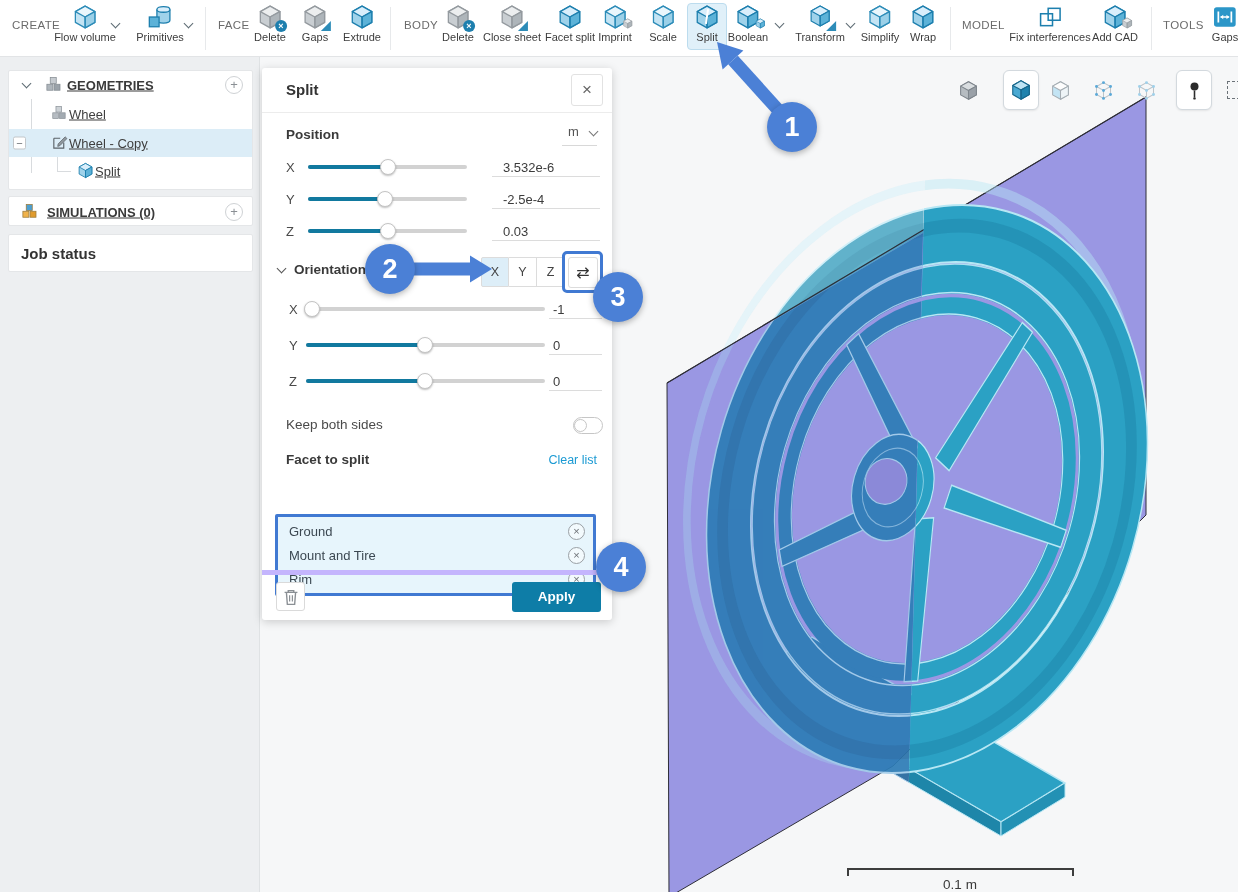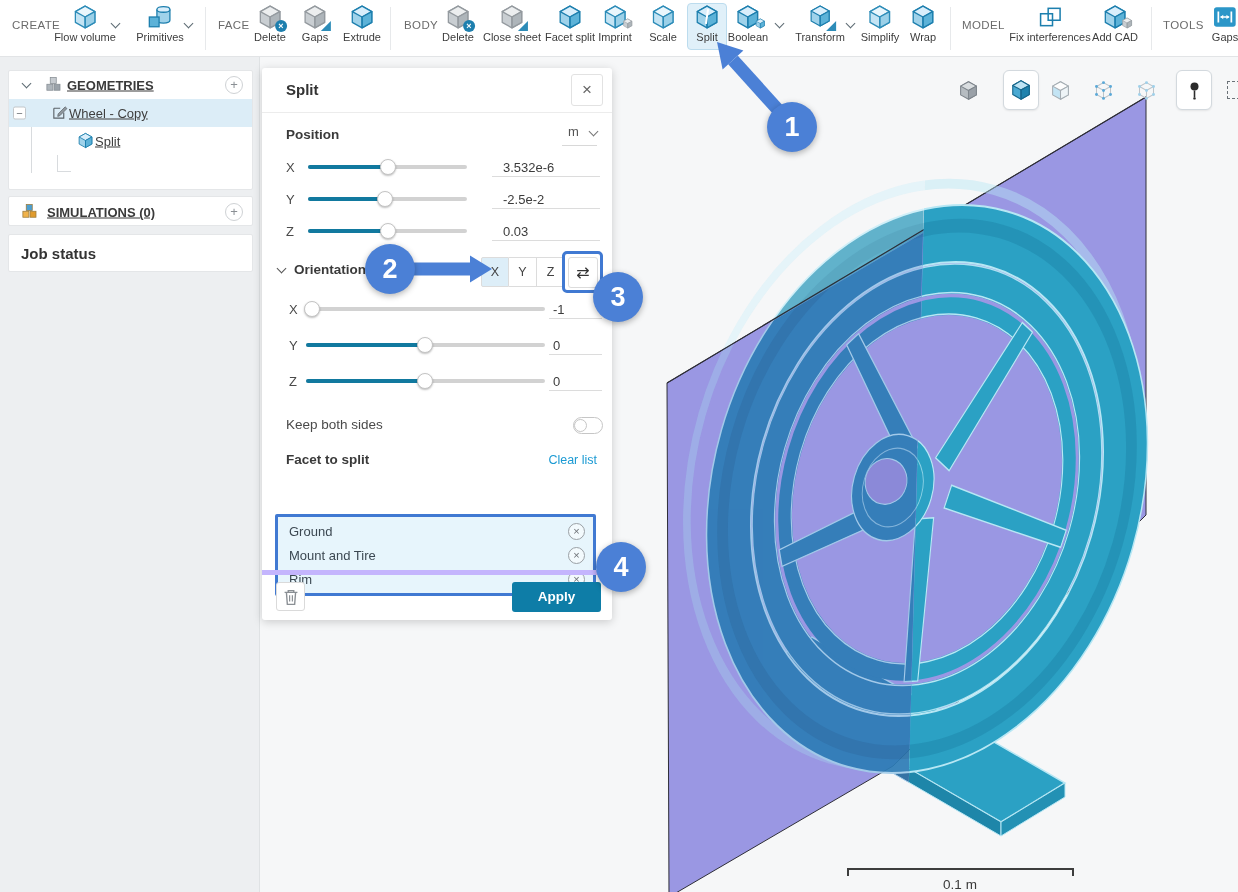--- a/index.html
+++ b/index.html
@@ -418,20 +418,27 @@
 
     <div class="trow" style="height:28px">
       <span class="treechev"></span>
       <span class="abs" style="left:36px; top:5px; --ka:#c6cbd0; --kb:#aeb5bb; --kc:#9aa2a9; --ks:#858c93">
         <svg width="18" height="18">
             <use href="#i-cubes"></use>
           </svg></span>
       <span class="lbl b" style="left:58px">GEOMETRIES</span>
       <span class="plusbtn">+</span>
     </div>
+    <div class="trow" style="height:30px">
+      <span class="abs" style="left:42px; top:6px; --ka:#cdd2d6; --kb:#b6bcc2; --kc:#a3abb2; --ks:#8a9198">
+        <svg width="17" height="17">
+            <use href="#i-cubes"></use>
+          </svg></span>
+      <span class="lbl" style="left:60px">Wheel</span>
+    </div>
     <div class="trow sel" style="height:28px">
       <span class="minusbox">−</span>
       <span class="abs" style="left:42px; top:5px">
         <svg width="17" height="17">
             <use href="#i-edit"></use>
           </svg></span>
       <span class="lbl" style="left:60px">Wheel - Copy</span>
     </div>
     <div class="trow" style="height:28px">
       <span class="abs ic" style="left:68px; top:5px">
@@ -473,21 +480,21 @@
   <div class="track" style="left:46px; top:97px; width:159px"></div>
   <div class="fill" style="left:46px; top:97px; width:80px"></div>
   <div class="knob" style="left:118px; top:91px"></div>
   <span class="val" style="left:241px; top:92px">3.532e-6</span>
   <div class="vline-u" style="left:230px; top:108px; width:108px"></div>
 
   <span class="axis-lbl" style="left:24px; top:124px">Y</span>
   <div class="track" style="left:46px; top:129px; width:159px"></div>
   <div class="fill" style="left:46px; top:129px; width:77px"></div>
   <div class="knob" style="left:115px; top:123px"></div>
-  <span class="val" style="left:241px; top:124px">-2.5e-2</span>
+  <span class="val" style="left:241px; top:124px">-2.5e-4</span>
   <div class="vline-u" style="left:230px; top:140px; width:108px"></div>
 
   <span class="axis-lbl" style="left:24px; top:156px">Z</span>
   <div class="track" style="left:46px; top:161px; width:159px"></div>
   <div class="fill" style="left:46px; top:161px; width:80px"></div>
   <div class="knob" style="left:118px; top:155px"></div>
   <span class="val" style="left:241px; top:156px">0.03</span>
   <div class="vline-u" style="left:230px; top:172px; width:108px"></div>
 
   <span class="chev" style="left:16px; top:197px; border-color:#555"></span>

